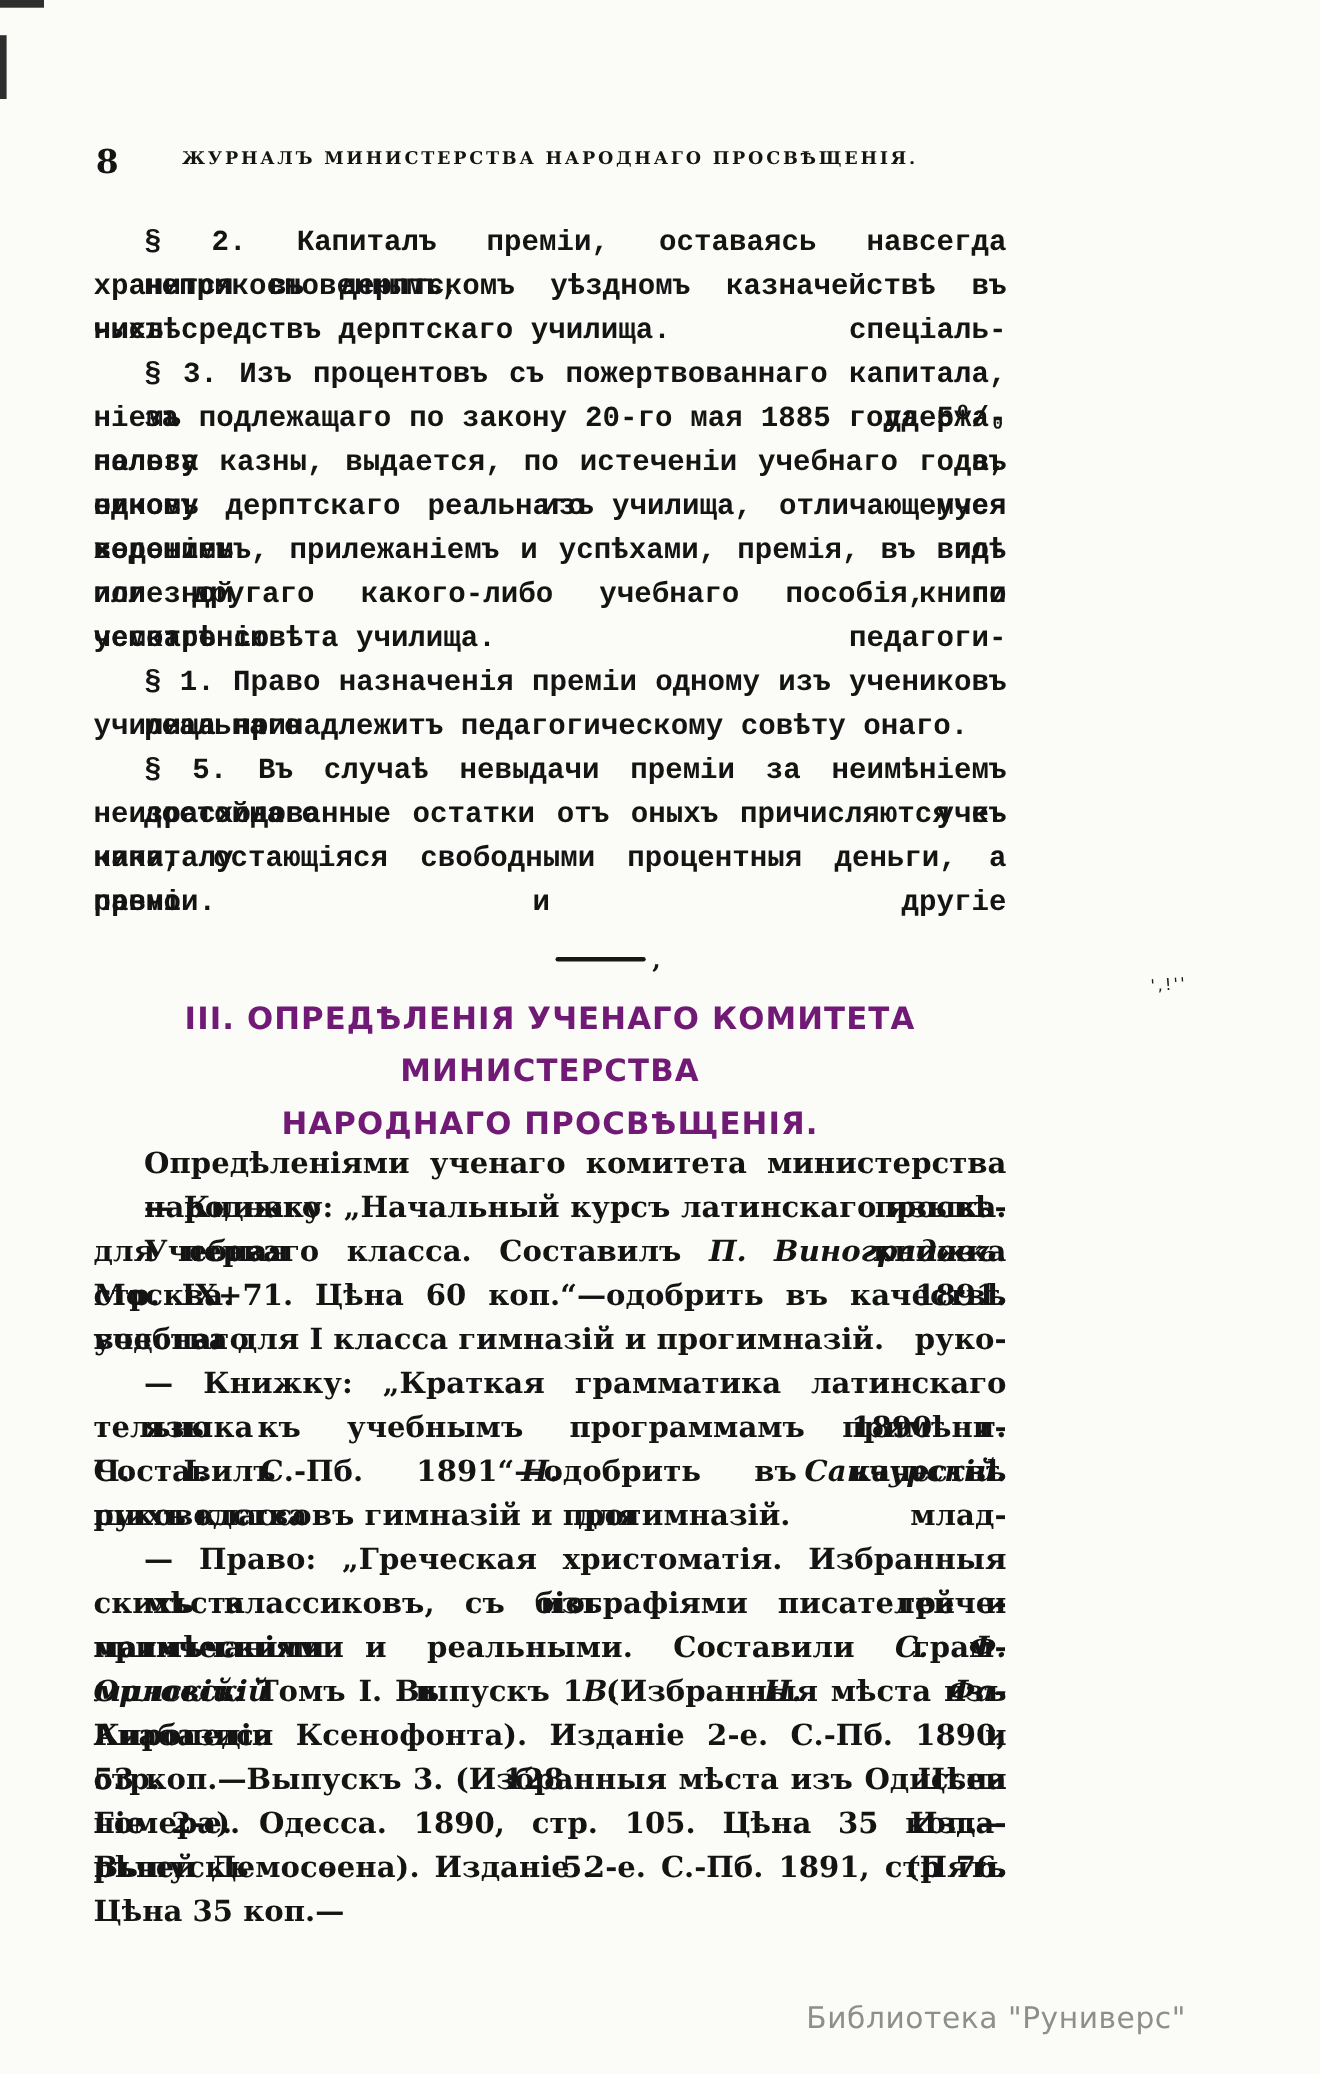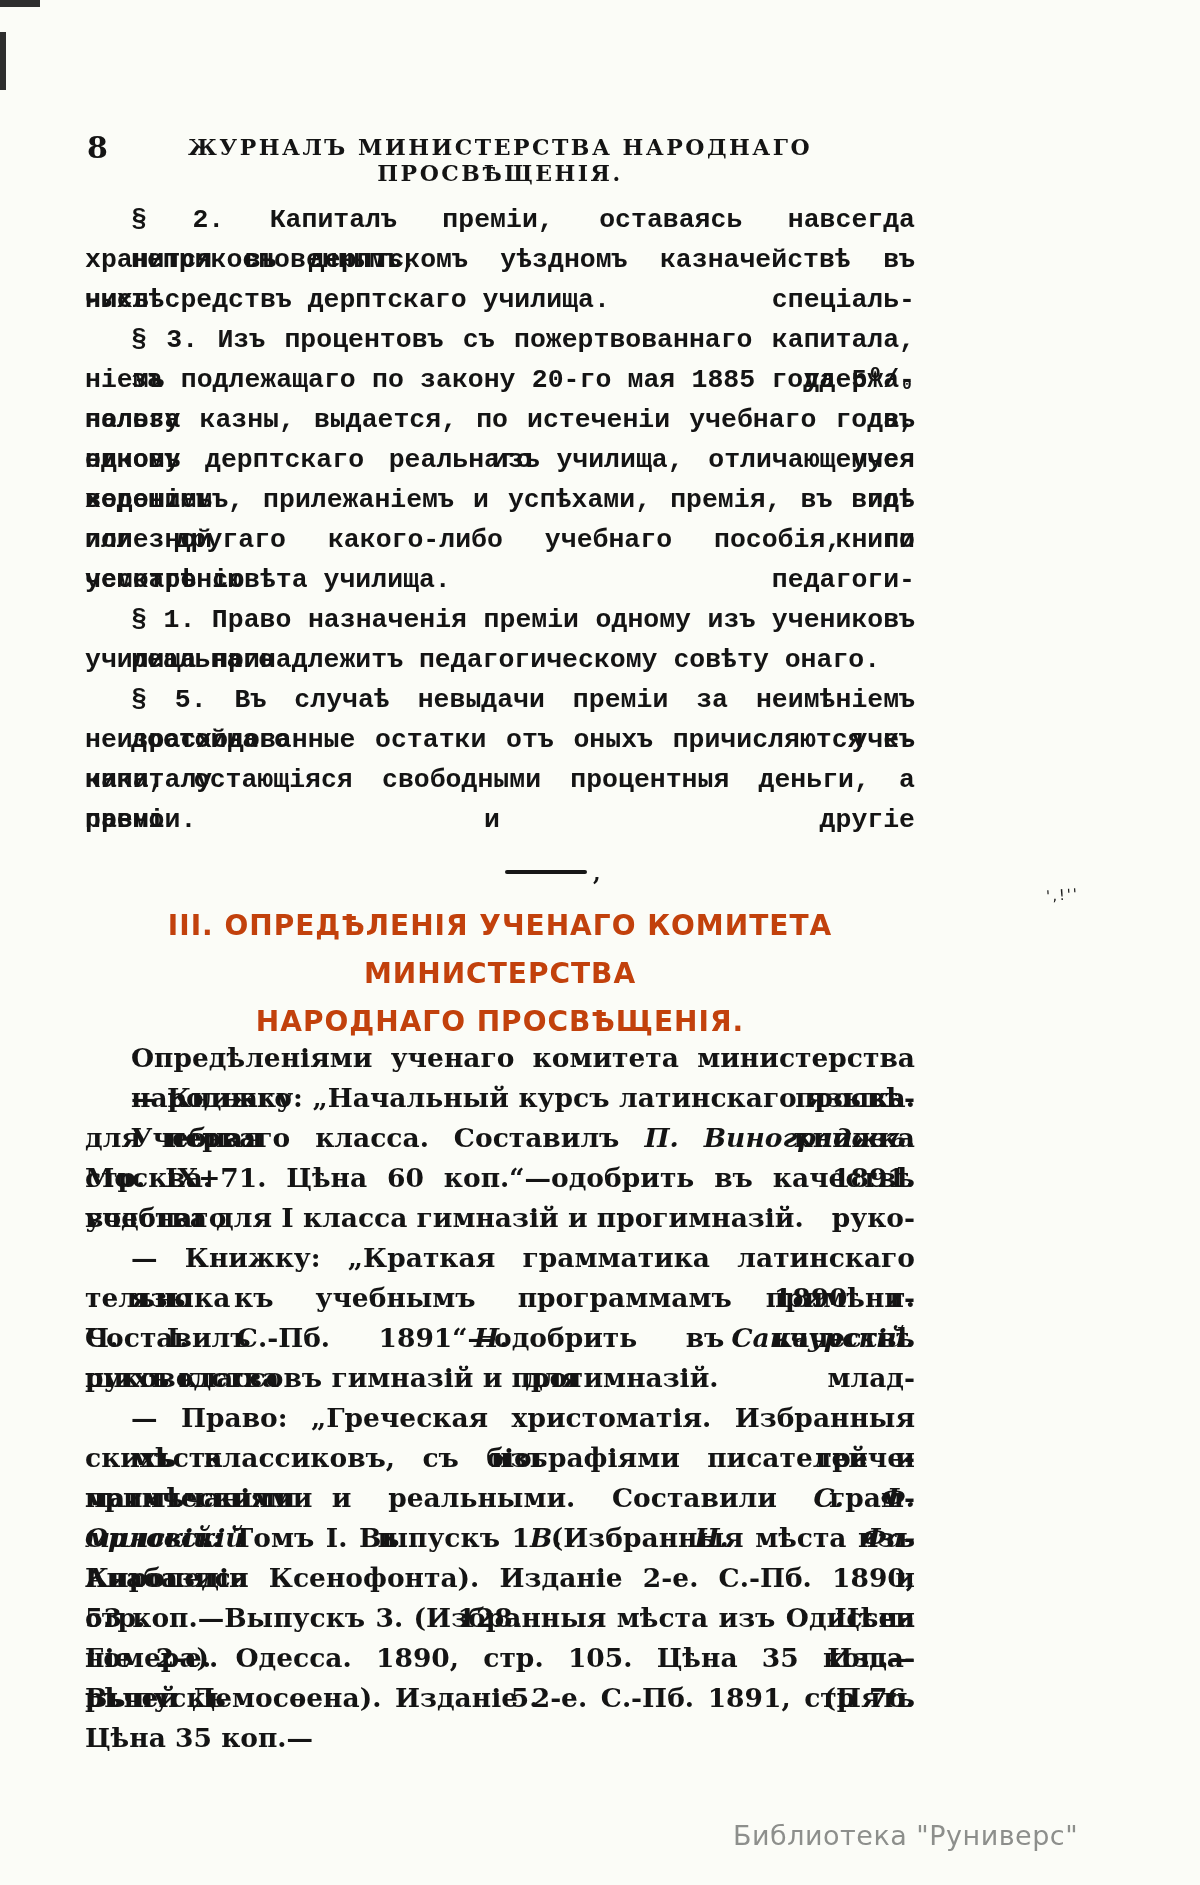--- a/index.html
+++ b/index.html
@@ -8,41 +8,41 @@
         font-family:"DejaVu Serif",serif;color:#141414;}
 
   
   .edge-top{position:absolute;left:0;top:0;width:40px;height:7px;background:#2e2e2e;}
   .edge-left{position:absolute;left:0;top:32px;width:6px;height:58px;background:#2e2e2e;}
 
   
   .runhead{position:absolute;top:130px;left:85px;width:830px;height:40px;}
   .pagenum{position:absolute;left:2px;top:0;font-size:30px;font-weight:bold;}
   .journal{position:absolute;left:0;right:0;top:4px;text-align:center;
-           font-size:22px;font-weight:bold;letter-spacing:2.5px;}
+           font-size:16px;font-weight:bold;letter-spacing:2.5px;}
 
   
   .textblock{position:absolute;left:85px;width:830px;}
   #statutes{top:200px;font-family:Liberation Mono, monospace;}
   #resolutions{top:1038px;}
   .line{height:40px;line-height:40px;font-size:26.5px;font-weight:bold;
         text-align:justify;text-align-last:justify;white-space:normal;}
   .line.first{padding-left:46px;}
   .line.last{text-align-last:left;}
   .it{font-style:italic;font-weight:bold;}
 
   
   .divider{position:absolute;top:866px;left:505px;width:100px;height:12px;}
   .divider .bar{position:absolute;left:0;top:4px;width:82px;height:4px;background:#171717;border-radius:2px;}
   .divider .tick{position:absolute;left:88px;top:-6px;font-size:22px;font-weight:bold;}
 
   
   .heading{position:absolute;top:902px;left:85px;width:830px;text-align:center;
            font-family:"DejaVu Sans",sans-serif;font-weight:bold;
-           font-size:28px;line-height:48px;letter-spacing:1px;color:#c2410c;}
+           font-size:28px;line-height:48px;letter-spacing:1px;color:#701a75;}
 
   
   .artifact{position:absolute;left:1046px;top:886px;font-size:15px;letter-spacing:2px;
             color:#1d1d1d;font-family:"DejaVu Sans",sans-serif;transform:rotate(-4deg);}
 
   
   .watermark{position:absolute;left:733px;top:1820px;font-family:"DejaVu Sans",sans-serif;
              font-size:27px;color:#8d8f8c;letter-spacing:0.5px;}
 </style>
 </head>

